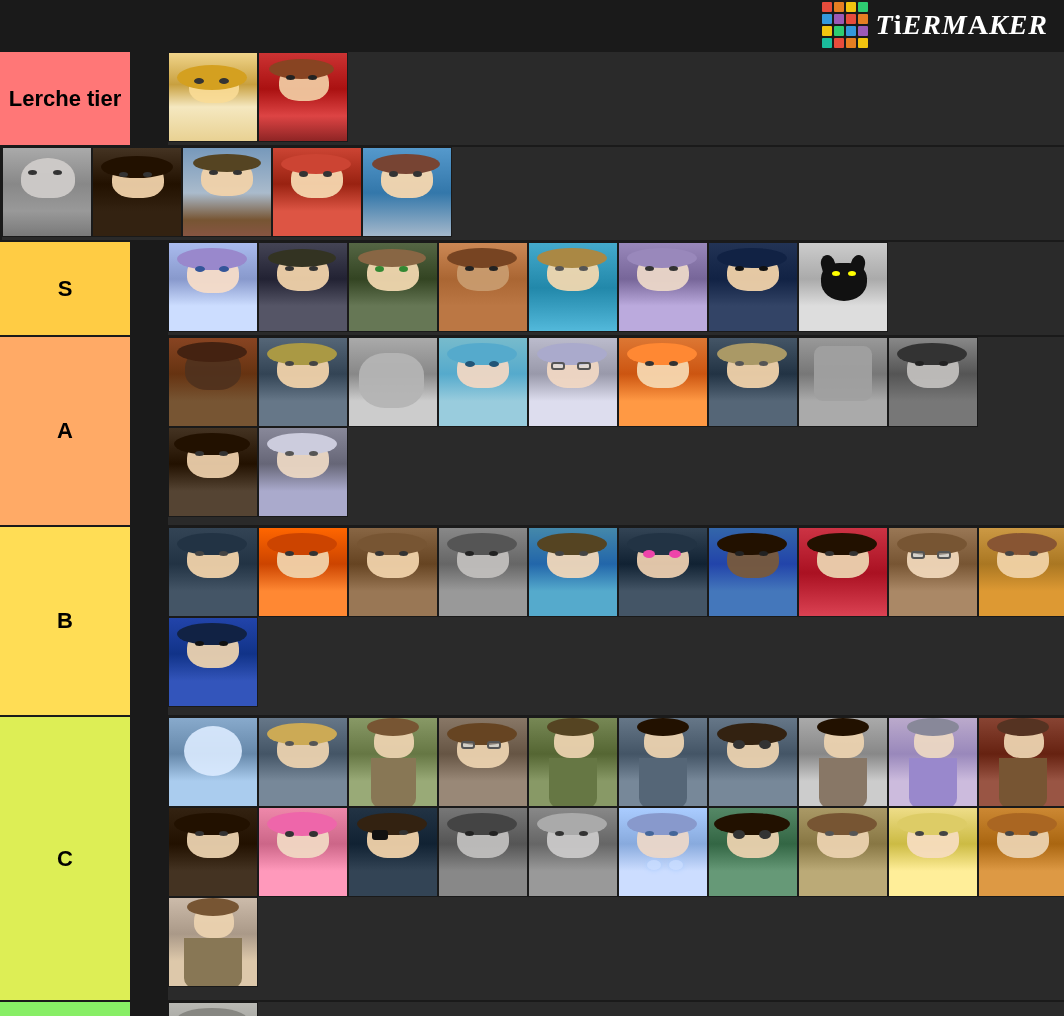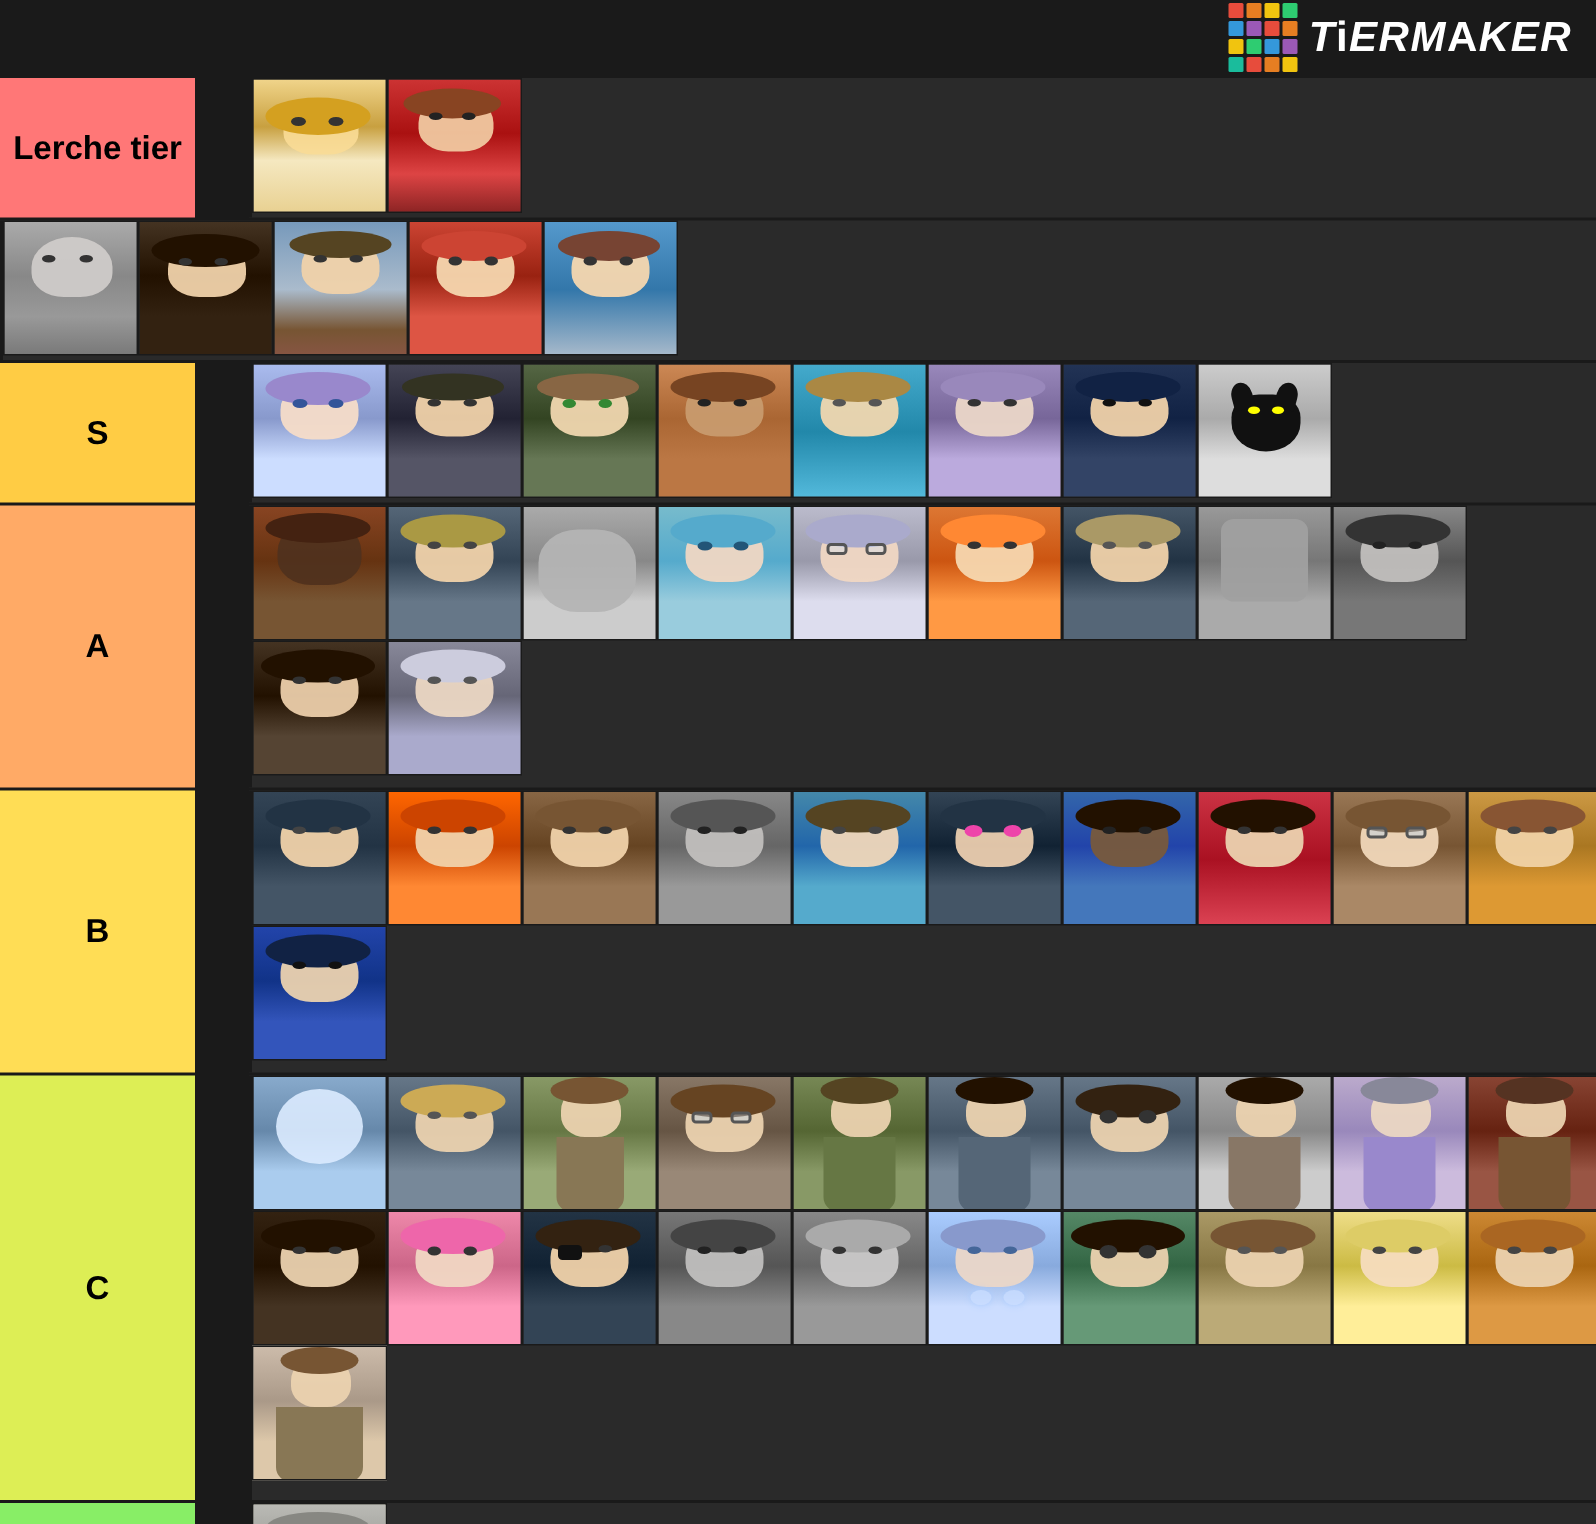--- a/index.html
+++ b/index.html
@@ -144,21 +144,21 @@
         <div class="logo-cell" style="background:#f1c40f;"></div>
         <div class="logo-cell" style="background:#2ecc71;"></div>
         <div class="logo-cell" style="background:#3498db;"></div>
         <div class="logo-cell" style="background:#9b59b6;"></div>
 
         <div class="logo-cell" style="background:#1abc9c;"></div>
         <div class="logo-cell" style="background:#e74c3c;"></div>
         <div class="logo-cell" style="background:#e67e22;"></div>
         <div class="logo-cell" style="background:#f1c40f;"></div>
       </div>
-      <div class="logo-title" style="font-style: normal;"><em>T</em>i<em>ERM</em>A<em>KER</em></div>
+      <div class="logo-title" style="font-style: normal; font-family: Liberation Serif, serif;"><em>T</em>i<em>ERM</em>A<em>KER</em></div>
     </div>
   </div>
 
   <div class="tier-row" style="min-height:95px;">
     <div class="tier-label tier-lerche">Lerche tier</div>
     <div class="tier-content">
 
       <div class="char-cell">
         <div class="char-face" style="background: linear-gradient(180deg, #f0d48a 0%, #c8a040 35%, #f5e8c0 60%, #e8d090 100%);">
           <div style="position:absolute;top:15px;left:20px;width:50px;height:35px;background:rgba(250,220,150,0.9);border-radius:50% 50% 40% 40%;"></div>

